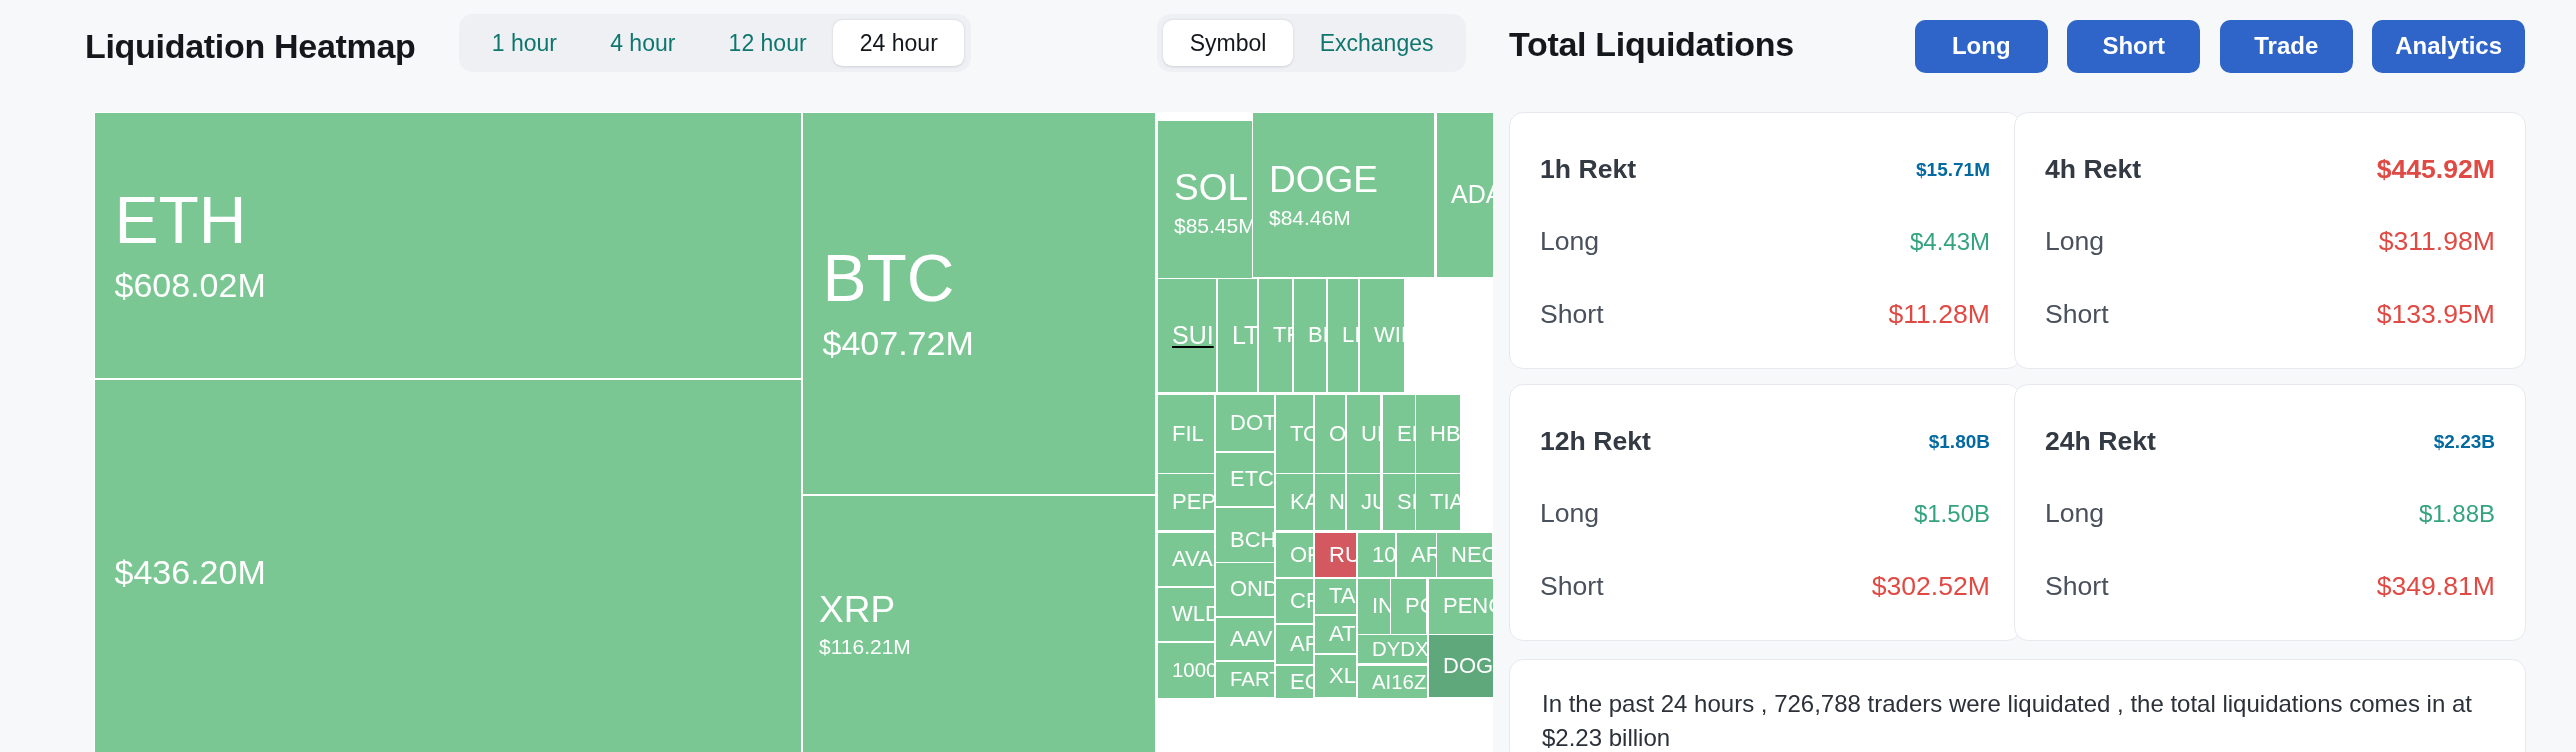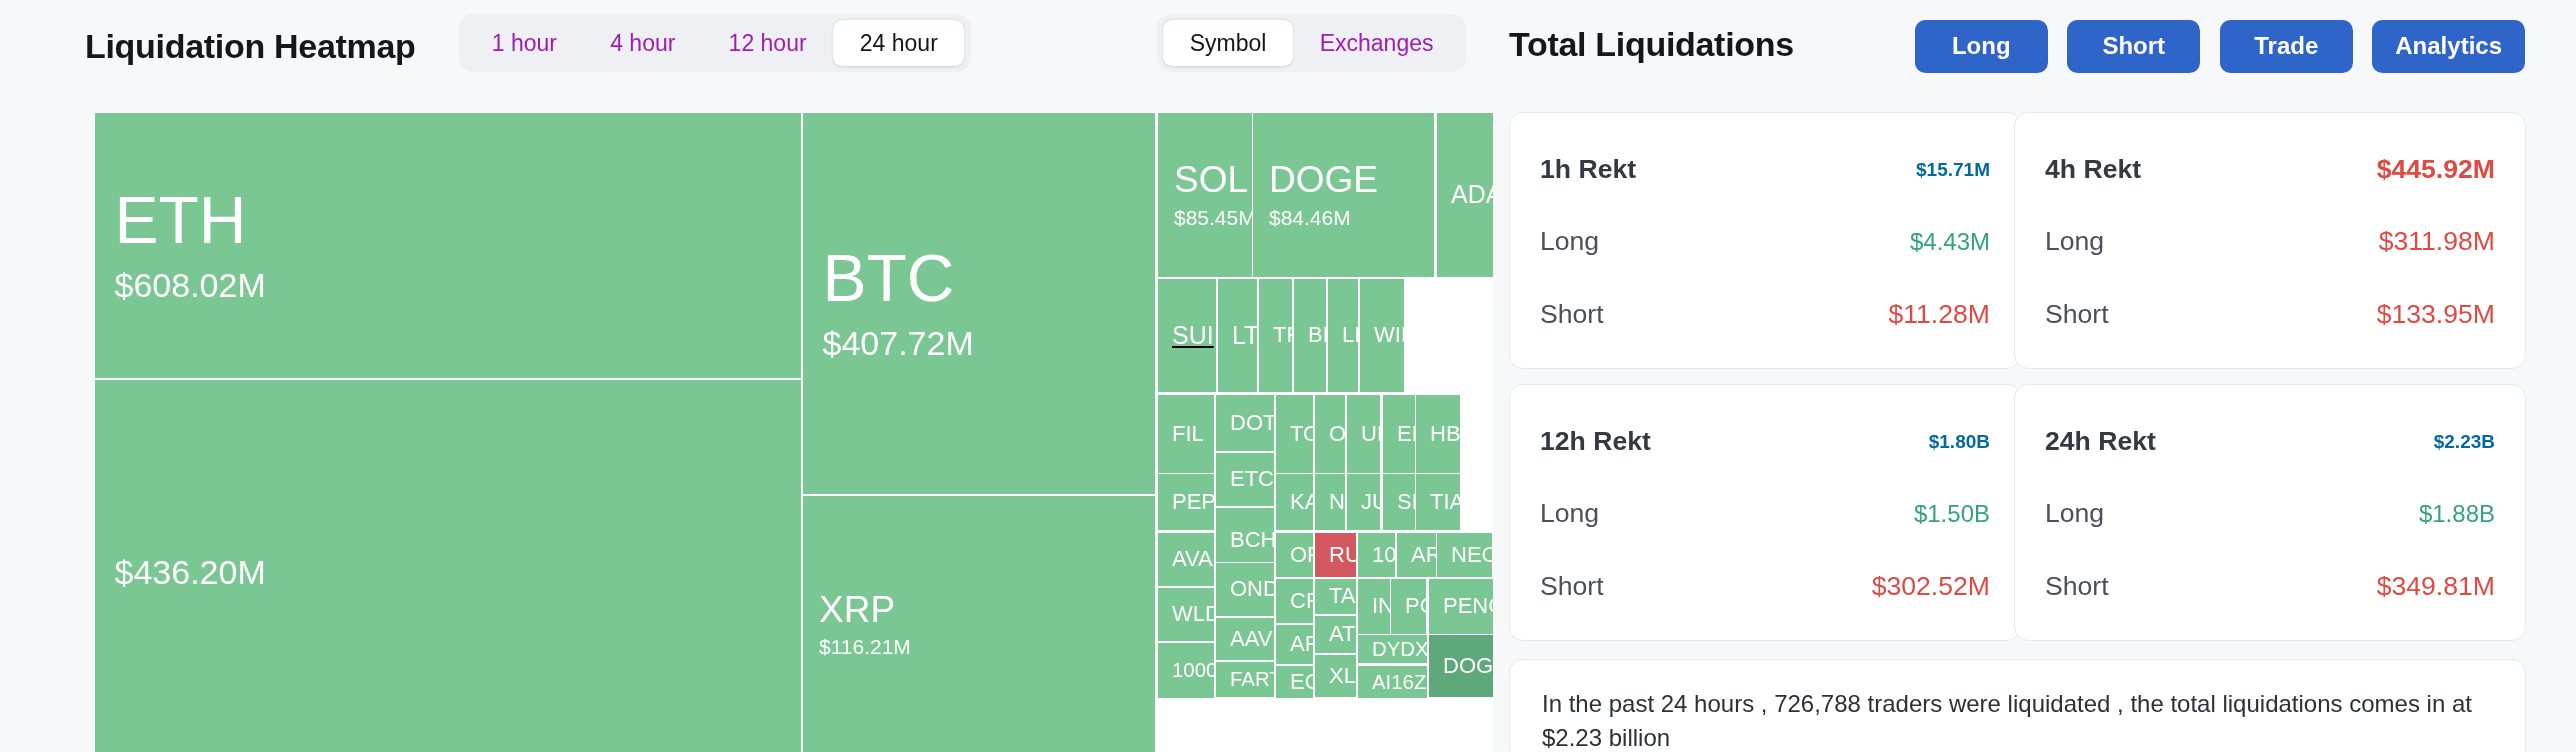--- a/index.html
+++ b/index.html
@@ -23,21 +23,21 @@
   .seg {
     position: absolute; display: flex; align-items: center;
     background: #eef0f4; border-radius: 14px; padding: 6.2px;
   }
   .seg-time { left: 459px; top: 14px; height: 58px; }
   .seg-mode { left: 1157px; top: 14px; height: 58px; }
   .seg-btn {
     display: flex; align-items: center; justify-content: center;
     height: 46px; padding: 0 26.6px; border: none; background: transparent;
     border-radius: 9.7px; font-family: "Liberation Sans", sans-serif;
-    font-size: 23px; color: #a21caf; cursor: pointer; white-space: nowrap;
+    font-size: 23px; color: #0f766e; cursor: pointer; white-space: nowrap;
   }
   .seg-btn.active { background: #ffffff; color: #14171c; box-shadow: 0 0.9px 2.7px rgba(16,24,40,.14); }
 
   .tl-title {
     position: absolute; left: 1509px; top: 25px;
     font-size: 34px; font-weight: 700; color: #14171c; letter-spacing: -0.3px;
     white-space: nowrap;
   }
 
   .actions { position: absolute; right: 51px; top: 19.5px; display: flex; gap: 19.5px; }
@@ -143,21 +143,21 @@
         <div class="val">$436.20M</div>
       </div>
       <div class="tile sz-xl" style="left: 708px; top: 0px; width: 354px; height: 383px;">
         <div class="sym">BTC</div>
         <div class="val">$407.72M</div>
       </div>
       <div class="tile sz-lg" style="left: 708px; top: 383px; width: 354px; height: 259px;">
         <div class="sym">XRP</div>
         <div class="val">$116.21M</div>
       </div>
-      <div class="tile sz-lg" style="left: 1063px; top: 0px; width: 96px; height: 166px;">
+      <div class="tile sz-lg" style="left: 1063px; top: 8px; width: 96px; height: 166px;">
         <div class="sym">SOL</div>
         <div class="val">$85.45M</div>
       </div>
       <div class="tile sz-lg" style="left: 1158px; top: 0px; width: 183px; height: 166px;">
         <div class="sym">DOGE</div>
         <div class="val">$84.46M</div>
       </div>
       <div class="tile sz-md" style="left: 1342px; top: 0px; width: 106px; height: 166px;">
         <div class="sym">ADA</div>
       </div>

